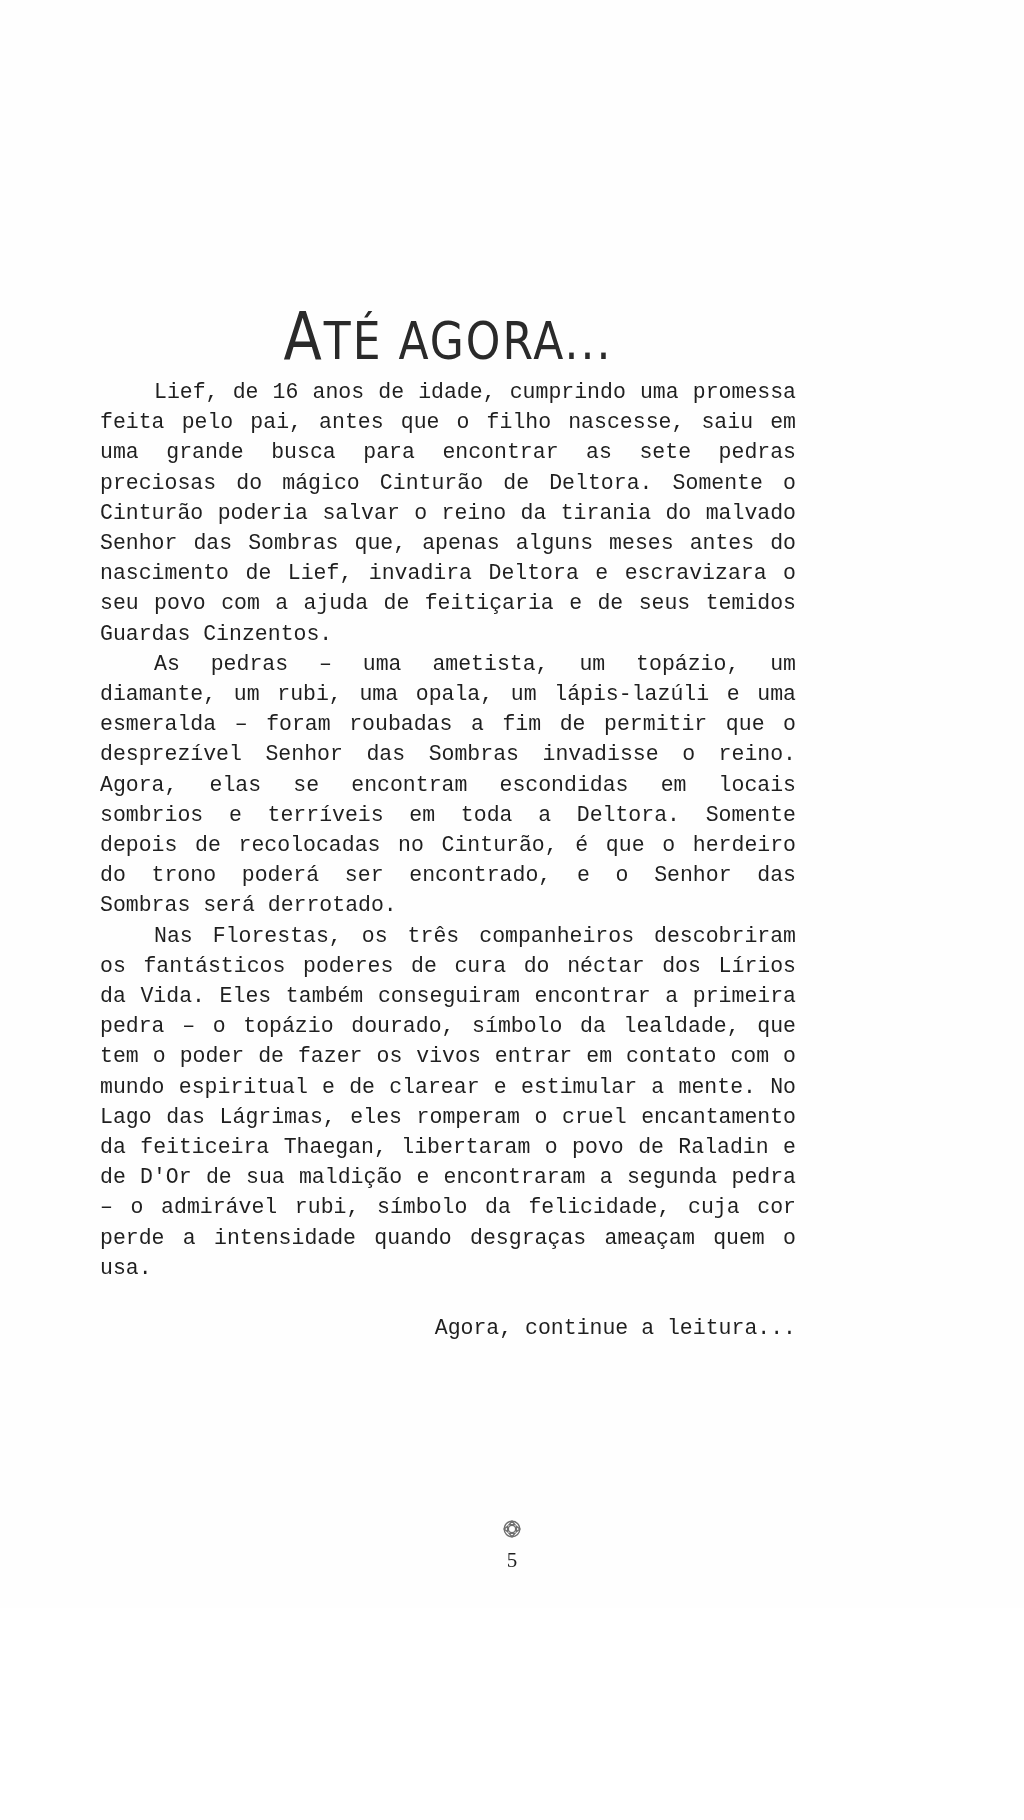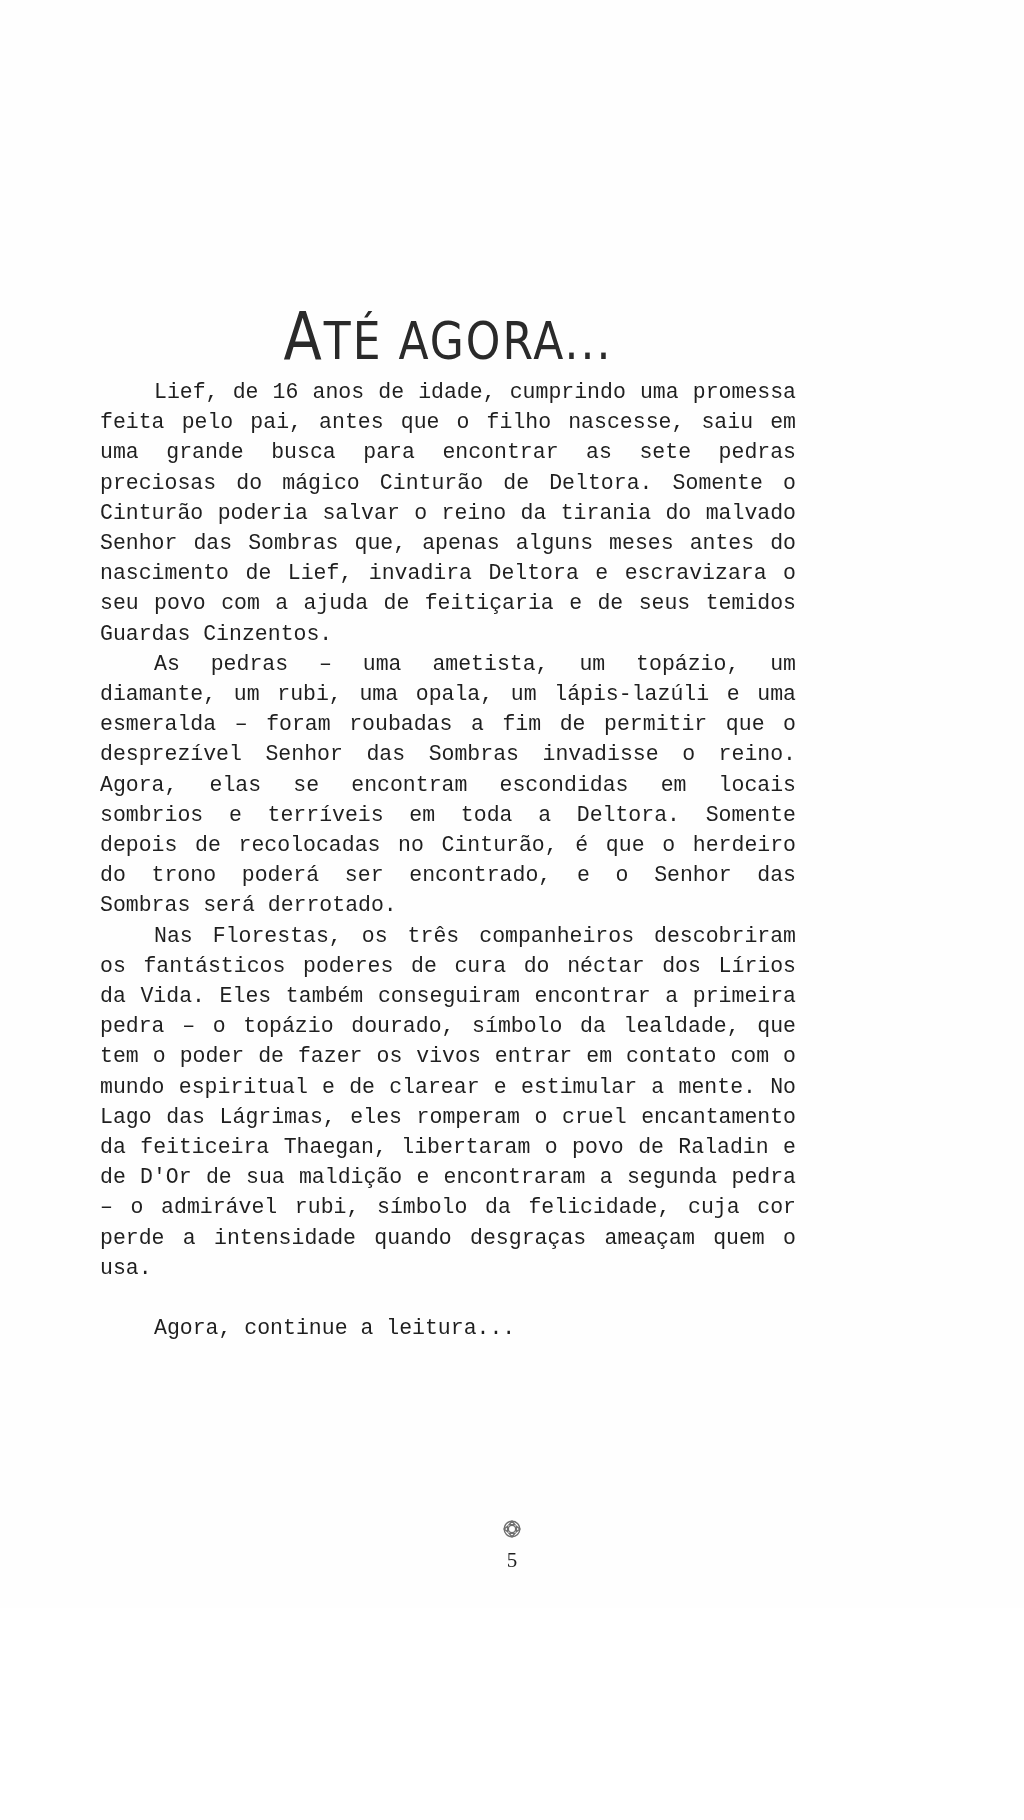--- a/index.html
+++ b/index.html
@@ -61,21 +61,21 @@
     text-justify: inter-word;
     font-size: 21.5px;
     line-height: 30.2px;
     text-indent: 54px;
     color: #1f1f1f;
     hyphens: manual;
   }
 
   p.para.closing {
     margin-top: 30px;
-    text-align: left;
+    text-align: right;
   }
 
   .footer {
     position: absolute;
     left: 0;
     top: 1516px;
     width: 1024px;
     text-align: center;
   }
   .ornament {

